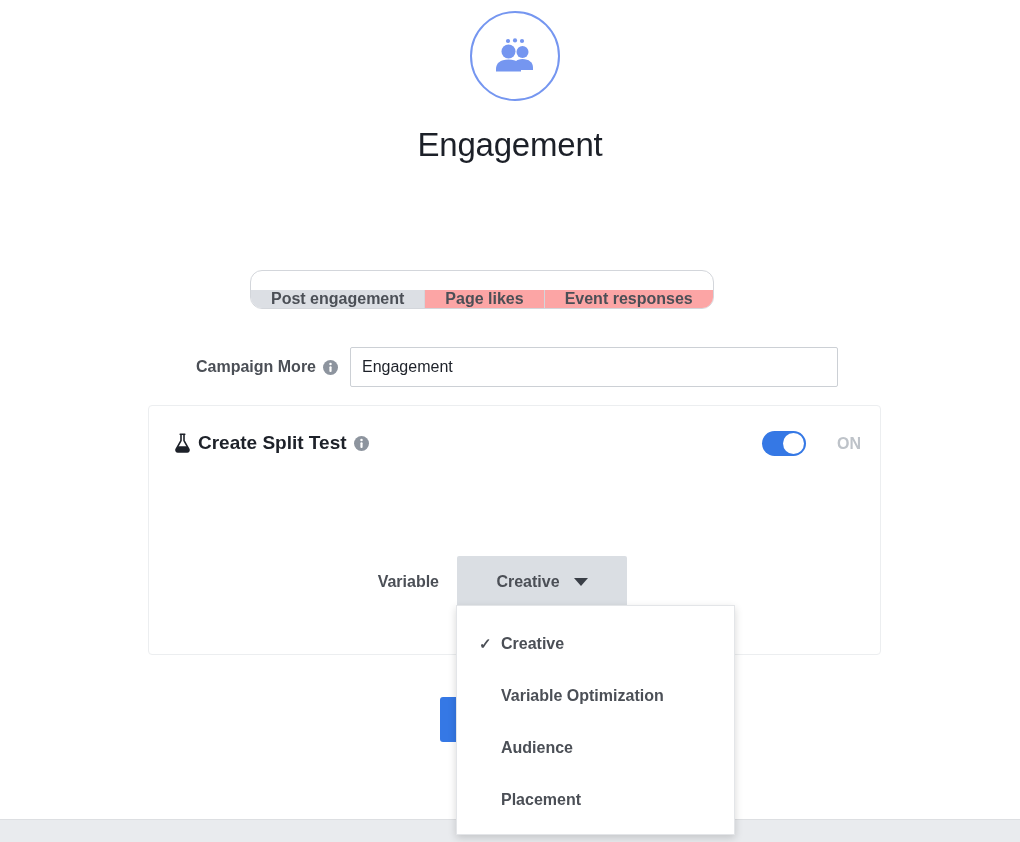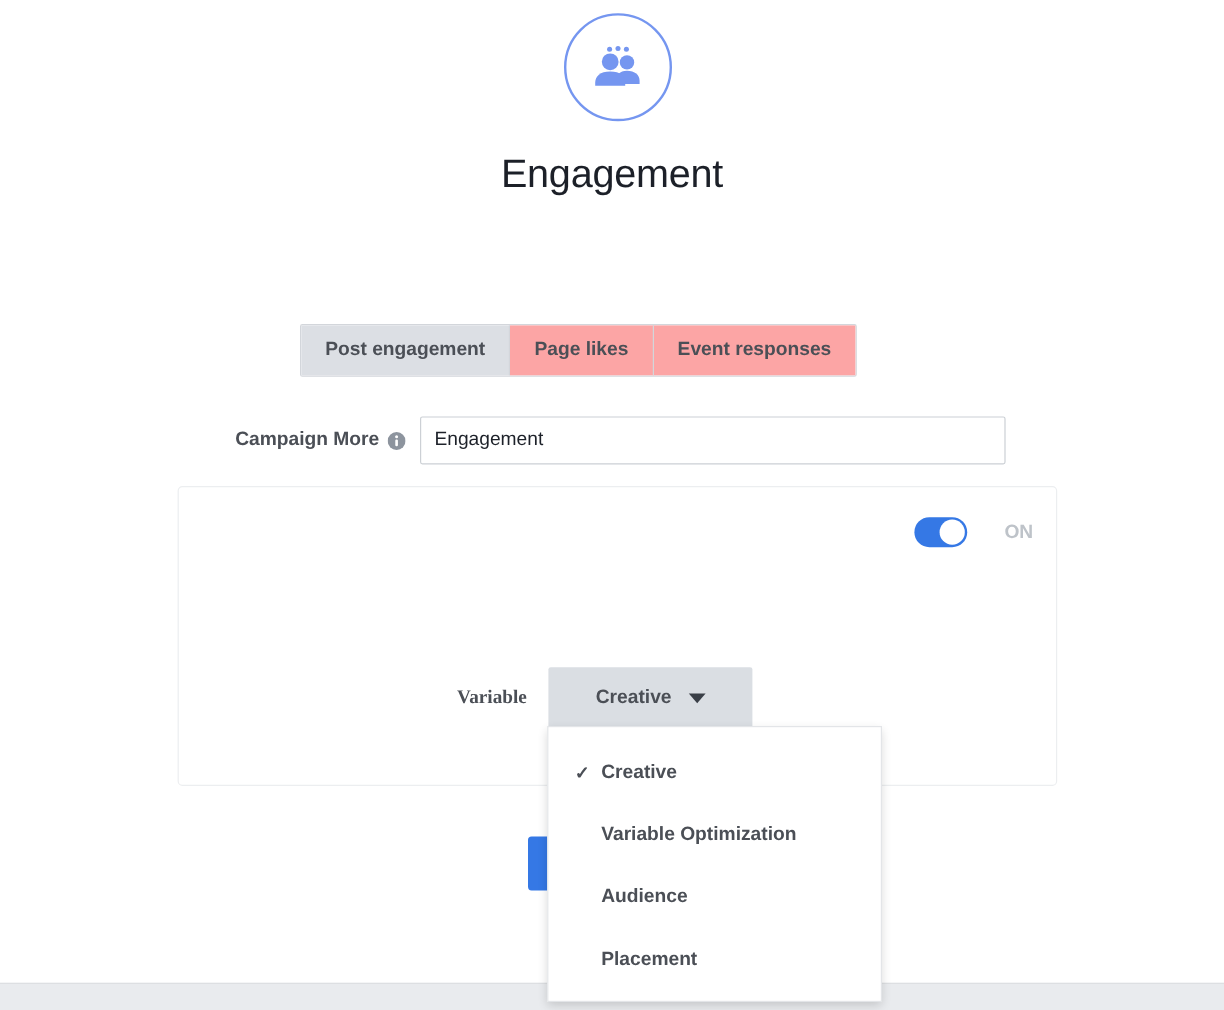--- a/index.html
+++ b/index.html
@@ -47,23 +47,24 @@
     color: #4b4f56;
     font-weight: 400;
   }
 
   
   .tabs {
     position: absolute;
     left: 250px; top: 270px;
     display: flex;
     border: 1px solid #d3d6db;
-    border-radius: 2px;
+    border-radius: 12px;
     overflow: hidden;
-    height: 44px;
+    height: 39px;
+    align-items: flex-end;
   }
   .tab {
     display: flex; align-items: center; justify-content: center;
     padding: 0 20px;
     font-size: 16px;
     font-weight: bold;
     color: #4b4f56;
     background: #fca5a5;
     border-right: 1px solid #d3d6db;
     cursor: pointer;
@@ -173,21 +174,20 @@
     display: flex; align-items: flex-start;
   }
   .variable-label {
     width: 308px;
     text-align: right;
     padding-right: 18px;
     font-size: 16px;
     font-weight: bold;
     color: #4b4f56;
     line-height: 52px;
-    font-family: Liberation Serif, serif;
   }
   .dropdown-btn {
     width: 170px; height: 52px;
     background: #dadee3;
     border: none;
     border-radius: 2px 2px 0 0;
     display: flex; align-items: center; justify-content: center;
     gap: 14px;
     font-size: 16px;
     font-weight: bold;
@@ -296,20 +296,36 @@
           <circle cx="7.5" cy="4" r="1.25" fill="#ffffff"></circle>
           <rect x="6.4" y="6.3" width="2.2" height="5.6" rx="1" fill="#ffffff"></rect>
         </svg>
       </span>
     </div>
     <input class="text-input" type="text" value="Engagement" style="">
   </div>
 
   <div class="card">
 
+    <div class="card-head">
+      <span class="flask-icon">
+        <svg width="17" height="20" viewBox="0 0 17 20" aria-hidden="true">
+          <path d="M6.2 1.2 L10.8 1.2 M7 1.2 L7 7.6 L2.2 16.2 C1.5 17.5 2.4 18.9 3.9 18.9 L13.1 18.9 C14.6 18.9 15.5 17.5 14.8 16.2 L10 7.6 L10 1.2" fill="none" stroke="#1d2129" stroke-width="1.6" stroke-linecap="round" stroke-linejoin="round"></path>
+          <path d="M4.1 13.2 L12.9 13.2 L14.8 16.2 C15.5 17.5 14.6 18.9 13.1 18.9 L3.9 18.9 C2.4 18.9 1.5 17.5 2.2 16.2 Z" fill="#1d2129"></path>
+        </svg>
+      </span>
+      <span class="card-title">Create Split Test</span>
+      <span class="info-icon">
+        <svg width="15" height="15" viewBox="0 0 15 15" aria-hidden="true">
+          <circle cx="7.5" cy="7.5" r="7.5" fill="#8d949e"></circle>
+          <circle cx="7.5" cy="4" r="1.25" fill="#ffffff"></circle>
+          <rect x="6.4" y="6.3" width="2.2" height="5.6" rx="1" fill="#ffffff"></rect>
+        </svg>
+      </span>
+    </div>
 
 
     <div class="toggle-wrap">
       <div class="toggle">
         <div class="knob"></div>
       </div>
       <span class="toggle-label">ON</span>
     </div>
 
     <div class="variable-row">

